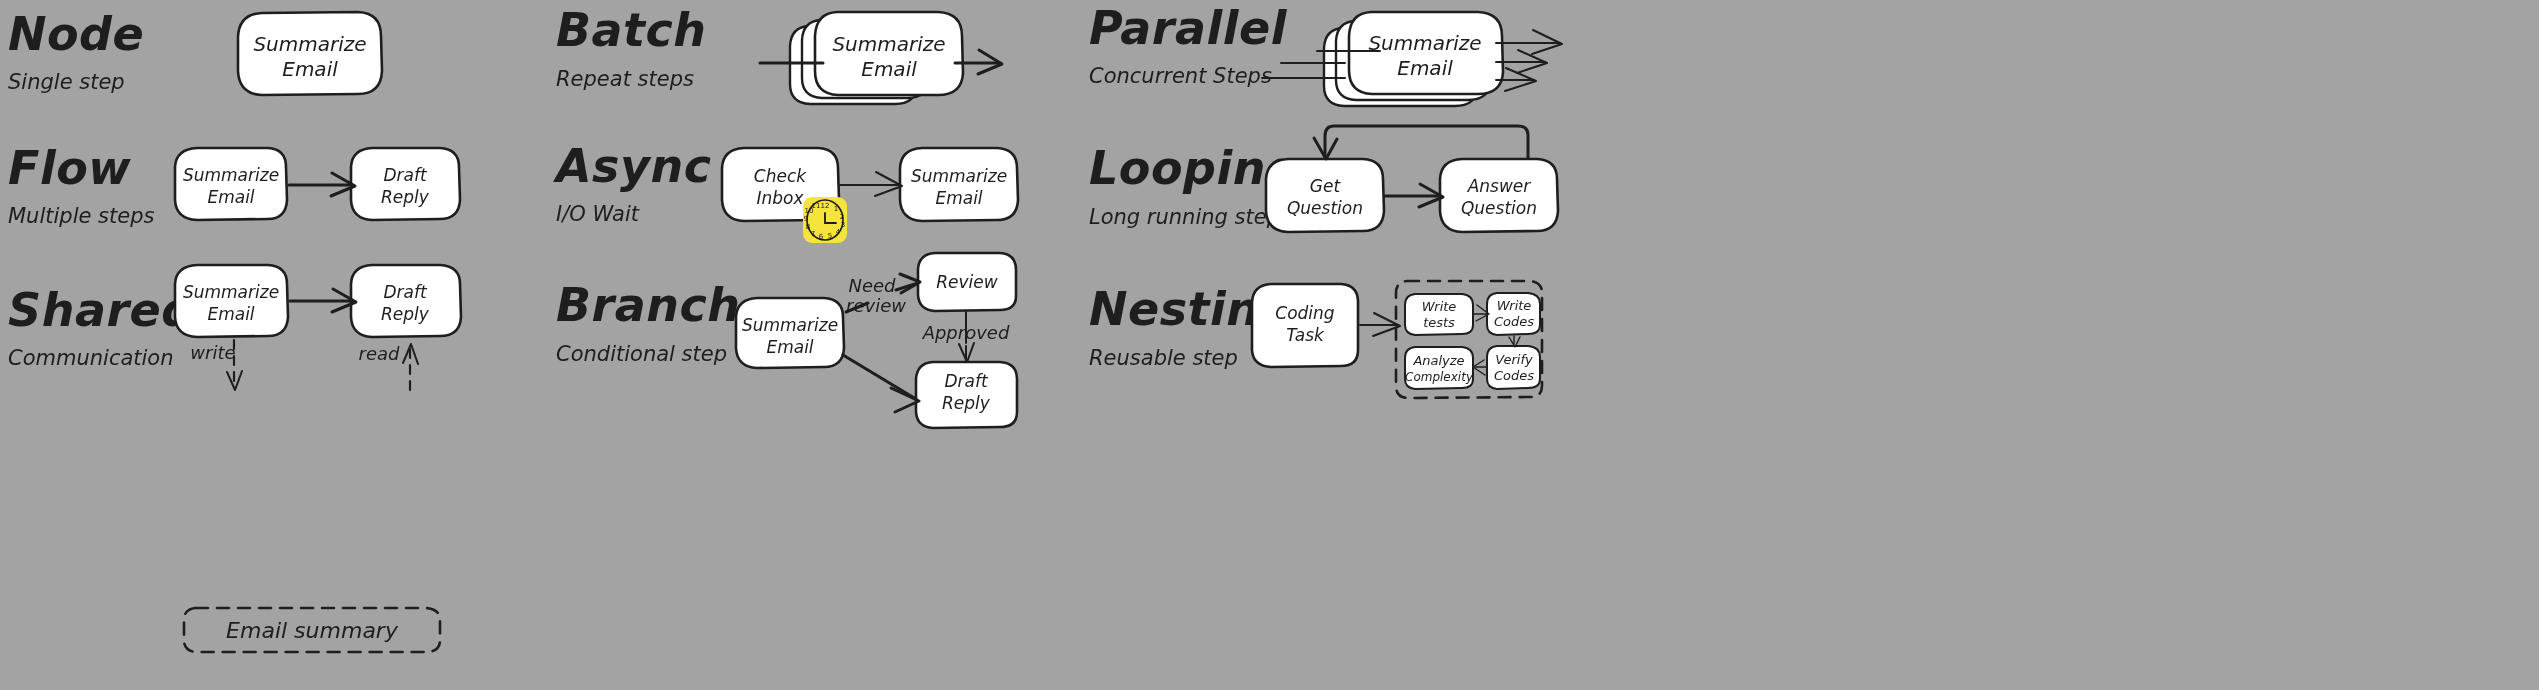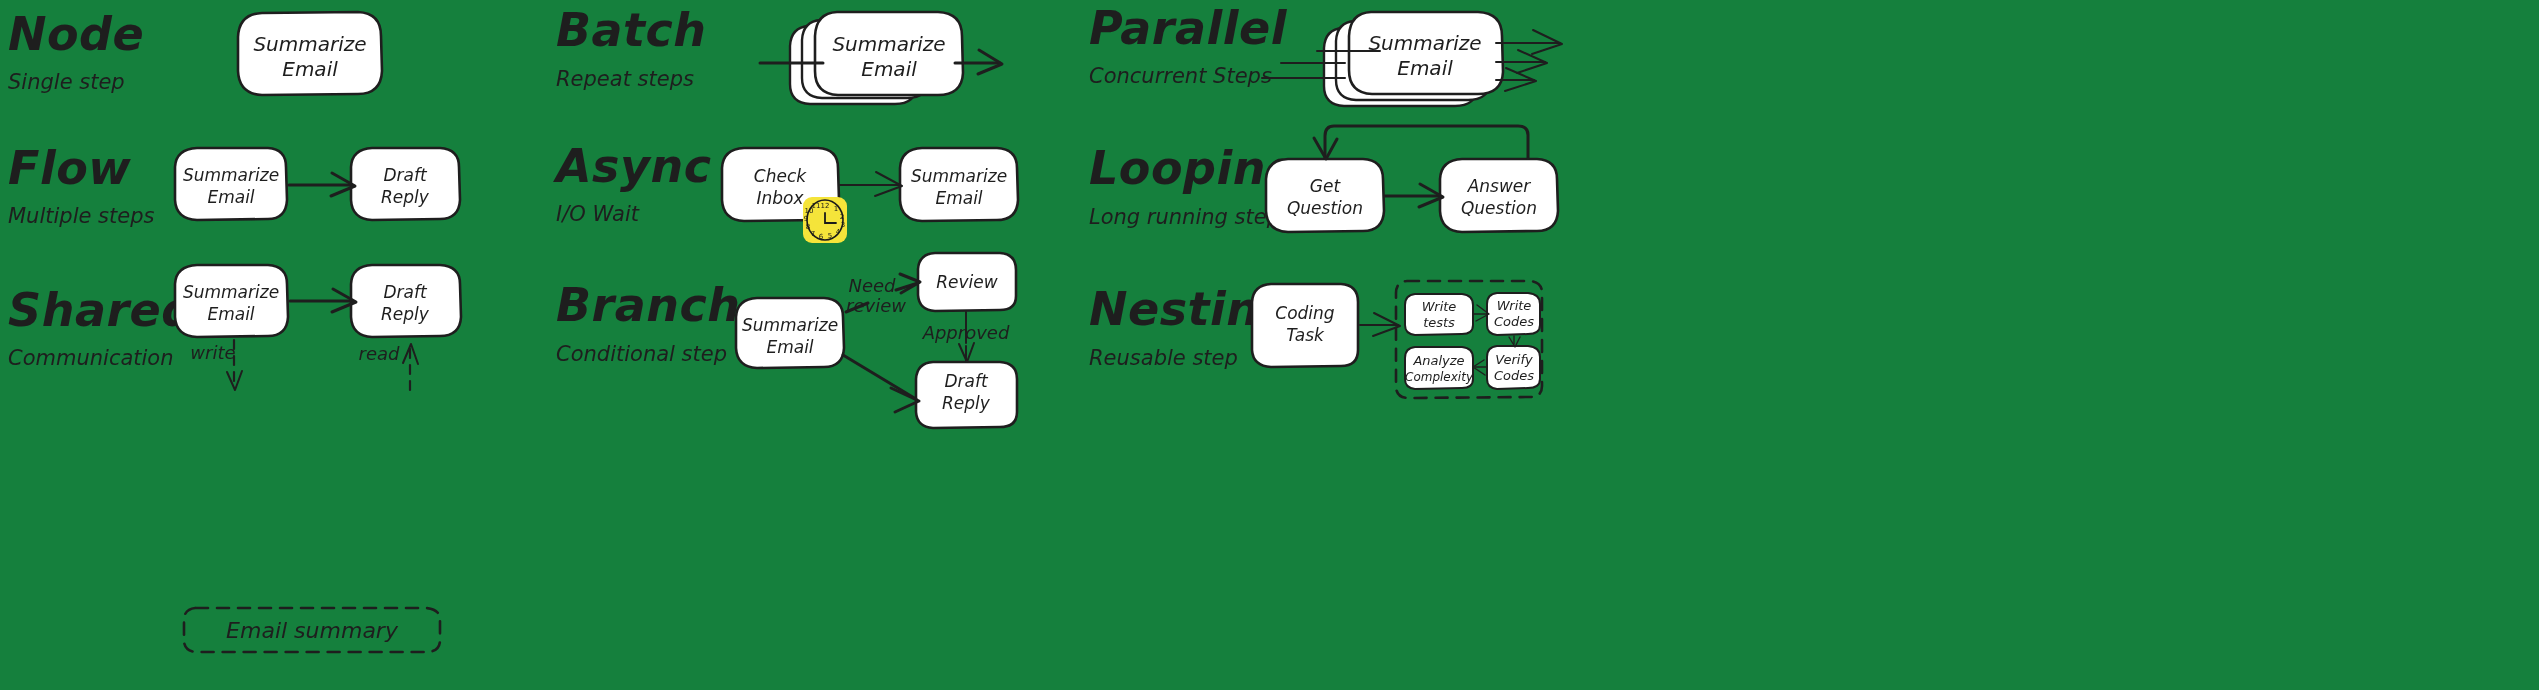--- a/index.html
+++ b/index.html
@@ -1,21 +1,21 @@
 <!DOCTYPE html>
 <html><head>
 <meta charset="utf-8">
 <style>
   html,body{margin:0;padding:0;background:#ffffff;}
   body{
     width:2539px;height:690px;overflow:hidden;
     font-family:"DejaVu Sans", sans-serif;
     color:#1e1e1e;
   }
-  #canvas{position:relative;width:2539px;height:690px;background:#15803d;}
+  #canvas{position:relative;width:2539px;height:690px;background:#a3a3a3;}
   svg.board{position:absolute;inset:0;width:2539px;height:690px;}
 
   .hand-title{
     font-family:"DejaVu Sans", sans-serif;
     font-size:46px;font-style:italic;font-weight:700;
     fill:#1e1e1e;letter-spacing:0.5px;
   }
   .hand-sub{
     font-family:"DejaVu Sans", sans-serif;
     font-size:21px;fill:#1e1e1e;font-style:italic;

